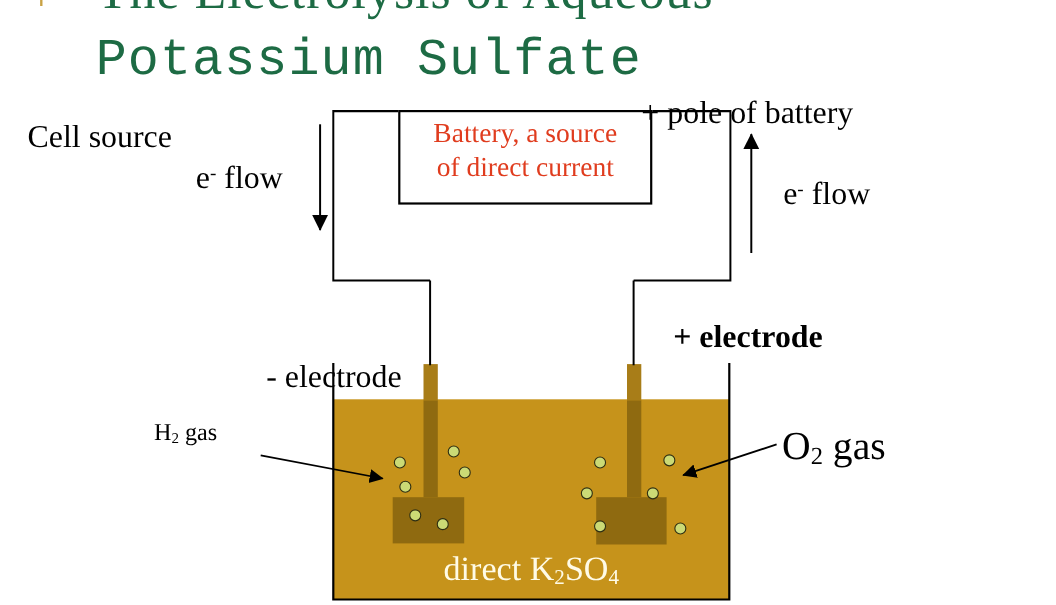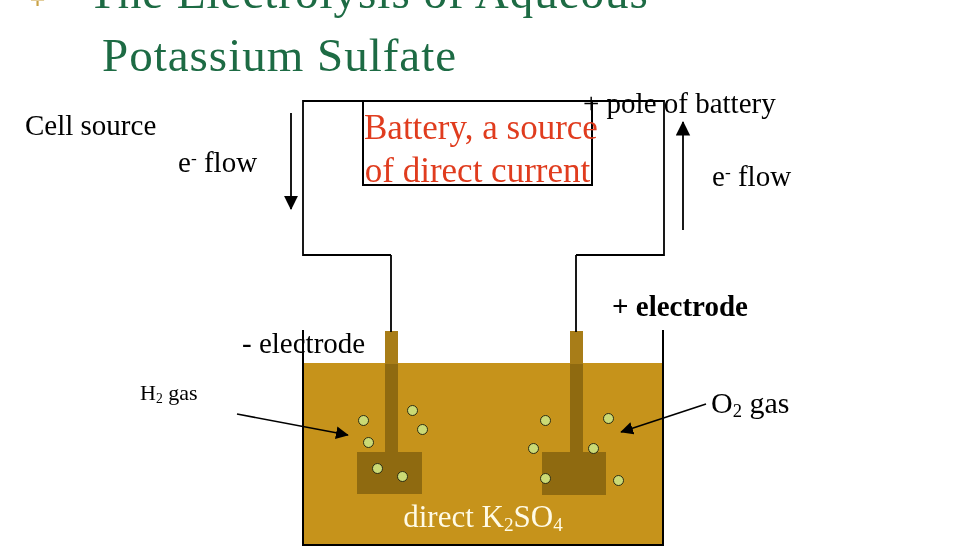--- a/index.html
+++ b/index.html
@@ -13,43 +13,43 @@
   html,body{margin:0;padding:0;}
   body{
     width:960px;height:550px;overflow:hidden;background:#fff;
     font-family:"Liberation Serif","DejaVu Serif",serif;color:#000;
   }
   #slide{position:relative;width:960px;height:550px;overflow:hidden;}
   .abs{position:absolute;line-height:1.05;white-space:nowrap;}
 
   .title-line{font-size:47px;letter-spacing:1px;color:var(--title-color);}
   #title1{left:88px;top:-32px;}
-  #title2{left:102px;top:31px;}
+  #title2{left:87px;top:31px;font-family:Liberation Mono, monospace;}
   #bullet{left:30px;top:-9px;font-size:18px;color:#C9A245;font-family:"DejaVu Sans",sans-serif;}
 
   .lbl{font-size:29px;}
   #neg-pole{left:360px;top:76px;}
   #pos-pole{left:583px;top:88px;}
   #cell-diagram{left:25px;top:110px;}
   #eflow-left{left:178px;top:147px;}
   #eflow-right{left:712px;top:161px;}
   #neg-electrode{left:242px;top:291px;margin-top:37px;}
   #pos-electrode{left:612px;top:291px;font-weight:bold;}
   #h2-gas{left:140px;top:381px;font-size:22px;}
-  #o2-gas{left:711px;top:387px;font-size:30px;}
+  #o2-gas{left:711px;top:387px;font-size:36px;}
 
   .sup{font-size:0.60em;position:relative;top:-0.48em;}
   .sub{font-size:0.62em;position:relative;top:0.22em;}
 
   #battery-box{
     left:362px;top:100px;width:231px;height:86px;
     border:2px solid #000;background:#fff;box-sizing:border-box;
     text-align:center;padding-top:5px;z-index:5;
   }
-  #battery-box .bt{font-size:35px;line-height:1.22;color:var(--battery-red);}
+  #battery-box .bt{font-size:25px;line-height:1.22;color:var(--battery-red);}
 
   #liquid{left:303px;top:363px;width:360px;height:182px;background:var(--liquid);z-index:1;}
   .stem{width:13px;z-index:2;}
   #stem-left-above{left:385px;top:331px;height:33px;background:var(--stem-above);}
   #stem-left-below{left:385px;top:364px;height:88px;background:var(--electrode);}
   #stem-right-above{left:570px;top:331px;height:33px;background:var(--stem-above);}
   #stem-right-below{left:570px;top:364px;height:88px;background:var(--electrode);}
   .plate{background:var(--electrode);z-index:2;}
   #plate-left{left:357px;top:452px;width:65px;height:42px;}
   #plate-right{left:542px;top:452px;width:64px;height:43px;}

